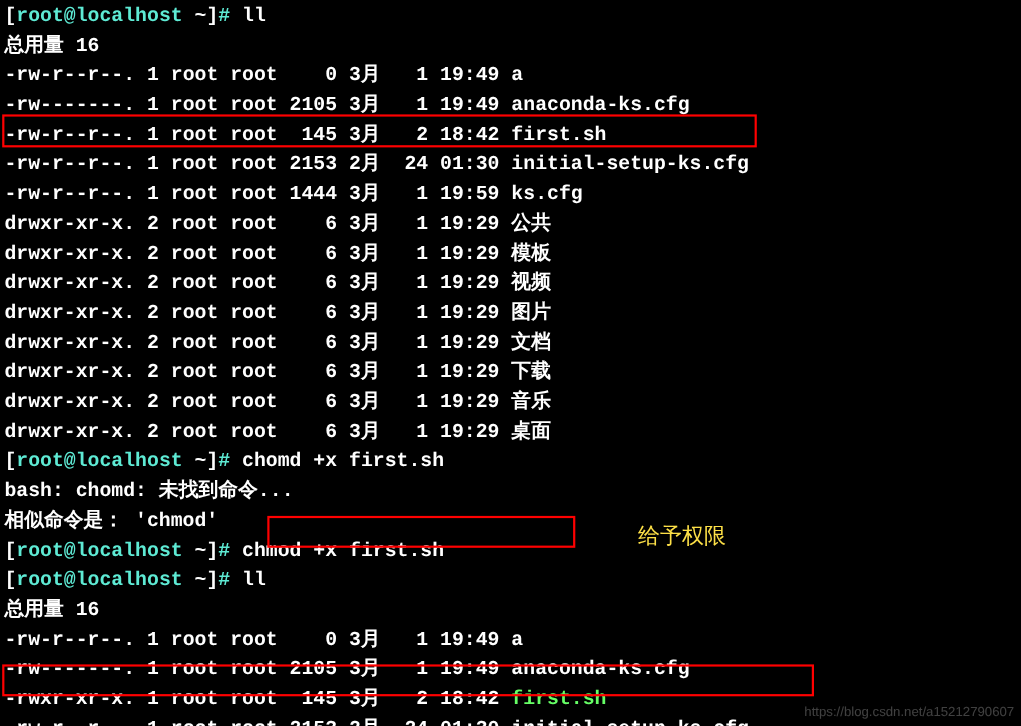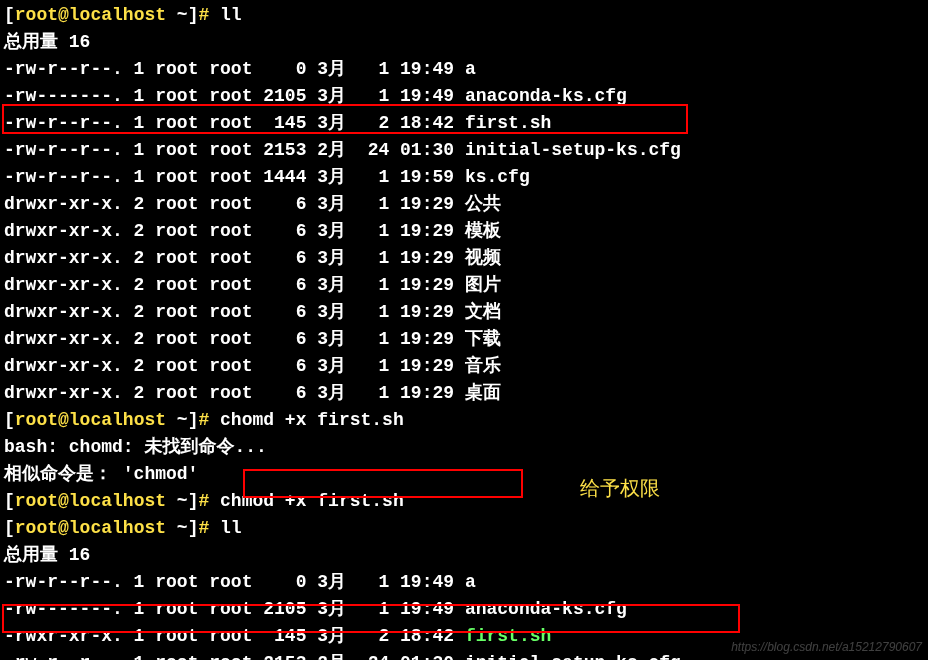--- a/index.html
+++ b/index.html
@@ -10,21 +10,21 @@
     font-family: "Courier New", monospace;
     font-size: 18px;
     line-height: 1.5;
     width: 928px;
     height: 660px;
     overflow: hidden;
     position: relative;
     font-weight: bold;
   }
   .term { white-space: pre; padding: 2px 4px; }
-  .red { color: #fde047; }
+  .red { color: #5eead4; }
   .cyan { color: #ffffff; }
   .white { color: #fff; }
   .green { color: #66ff66; }
   .row { display: block; }
   .box {
     position: absolute;
     border: 2px solid #ff0000;
     pointer-events: none;
     box-sizing: border-box;
   }
@@ -36,21 +36,20 @@
     font-weight: normal;
   }
   .watermark {
     position: absolute;
     right: 6px;
     bottom: 4px;
     color: rgba(255,255,255,0.25);
     font-size: 12px;
     font-family: sans-serif;
     font-weight: normal;
-    font-style: italic;
   }
 </style>
 </head>
 <body>
 
 <div class="term" id="term"><span class="row"><span class="white">[</span><span class="red">root@localhost</span><span class="white"> ~]</span><span class="red"># </span><span class="white">ll</span></span><span class="row white">总用量 16</span><span class="row"><span class="white">-rw-r--r--. 1 root root    0 3月   1 19:49 </span><span class="white">a</span></span><span class="row"><span class="white">-rw-------. 1 root root 2105 3月   1 19:49 </span><span class="white">anaconda-ks.cfg</span></span><span class="row"><span class="white">-rw-r--r--. 1 root root  145 3月   2 18:42 </span><span class="white">first.sh</span></span><span class="row"><span class="white">-rw-r--r--. 1 root root 2153 2月  24 01:30 </span><span class="white">initial-setup-ks.cfg</span></span><span class="row"><span class="white">-rw-r--r--. 1 root root 1444 3月   1 19:59 </span><span class="white">ks.cfg</span></span><span class="row"><span class="white">drwxr-xr-x. 2 root root    6 3月   1 19:29 </span><span class="cyan">公共</span></span><span class="row"><span class="white">drwxr-xr-x. 2 root root    6 3月   1 19:29 </span><span class="cyan">模板</span></span><span class="row"><span class="white">drwxr-xr-x. 2 root root    6 3月   1 19:29 </span><span class="cyan">视频</span></span><span class="row"><span class="white">drwxr-xr-x. 2 root root    6 3月   1 19:29 </span><span class="cyan">图片</span></span><span class="row"><span class="white">drwxr-xr-x. 2 root root    6 3月   1 19:29 </span><span class="cyan">文档</span></span><span class="row"><span class="white">drwxr-xr-x. 2 root root    6 3月   1 19:29 </span><span class="cyan">下载</span></span><span class="row"><span class="white">drwxr-xr-x. 2 root root    6 3月   1 19:29 </span><span class="cyan">音乐</span></span><span class="row"><span class="white">drwxr-xr-x. 2 root root    6 3月   1 19:29 </span><span class="cyan">桌面</span></span><span class="row"><span class="white">[</span><span class="red">root@localhost</span><span class="white"> ~]</span><span class="red"># </span><span class="white">chomd +x first.sh</span></span><span class="row white">bash: chomd: 未找到命令...</span><span class="row white">相似命令是： 'chmod'</span><span class="row"><span class="white">[</span><span class="red">root@localhost</span><span class="white"> ~]</span><span class="red"># </span><span class="white">chmod +x first.sh</span></span><span class="row"><span class="white">[</span><span class="red">root@localhost</span><span class="white"> ~]</span><span class="red"># </span><span class="white">ll</span></span><span class="row white">总用量 16</span><span class="row"><span class="white">-rw-r--r--. 1 root root    0 3月   1 19:49 </span><span class="white">a</span></span><span class="row"><span class="white">-rw-------. 1 root root 2105 3月   1 19:49 </span><span class="white">anaconda-ks.cfg</span></span><span class="row"><span class="white">-rwxr-xr-x. 1 root root  145 3月   2 18:42 </span><span class="green">first.sh</span></span><span class="row"><span class="white">-rw-r--r--. 1 root root 2153 2月  24 01:30 </span><span class="white">initial-setup-ks.cfg</span></span></div>
 
 <div class="box" style="left:2px; top:104px; width:686px; height:30px;"></div>
 <div class="box" style="left:243px; top:469px; width:280px; height:29px;"></div>
 <div class="box" style="left:2px; top:604px; width:738px; height:29px;"></div>

